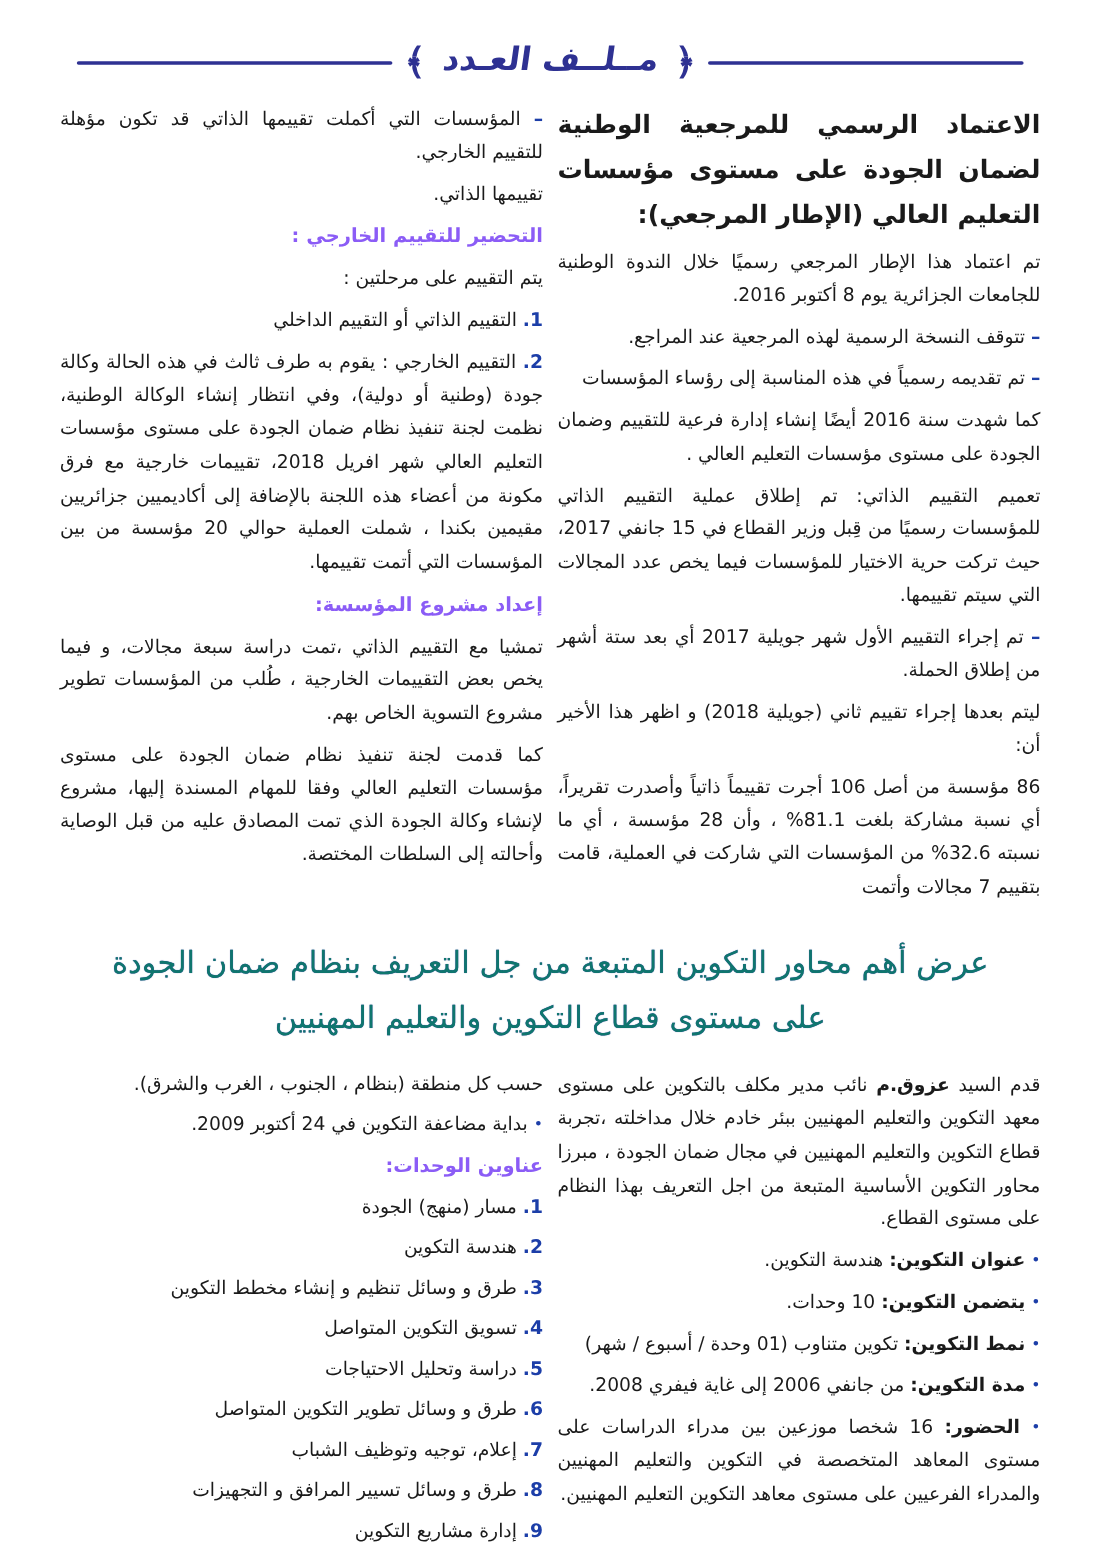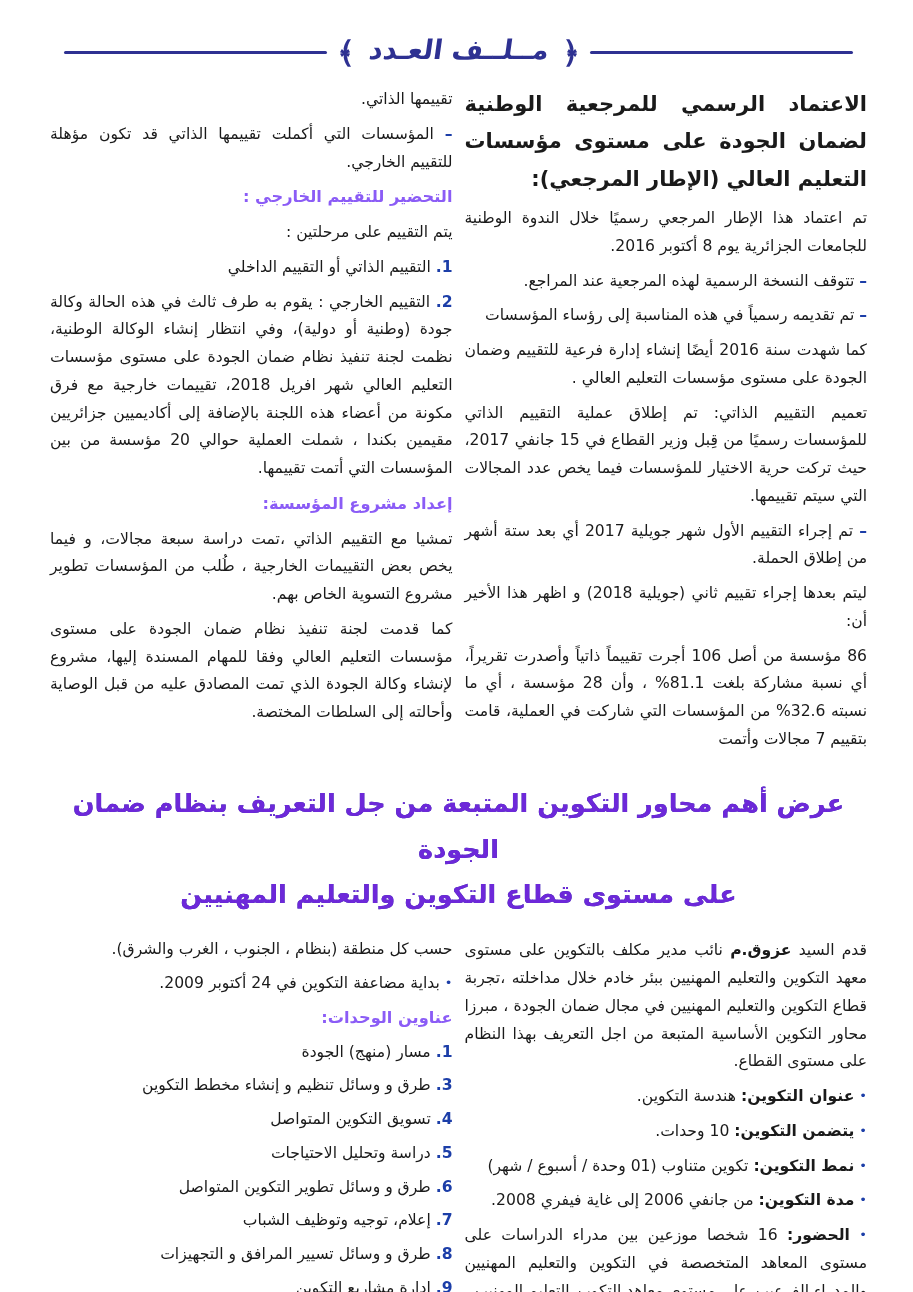--- a/index.html
+++ b/index.html
@@ -25,21 +25,21 @@
   .col p{margin:7px 0;}
   .khead{font-weight:bold;font-size:21px;}
   .bhead{color:#8b5cf6;font-weight:bold;font-size:16.2px;}
   .dash{color:#1c3ea8;font-weight:bold;}
   .num{color:#1c3ea8;font-weight:bold;font-style:normal;}
   .bullet{color:#1c3ea8;font-size:13px;vertical-align:1px;}
   b.lbl{font-weight:bold;}
 
   
   .divider{
-    text-align:center;color:#6d28d9;font-weight:700;
+    text-align:center;color:#0f766e;font-weight:400;
     font-size:25.5px;line-height:1.8;margin:20px 0 12px 0;
     text-shadow:0 0 .6px #2c3699;
   }
   .unit-list p{margin:6px 0;}
 </style>
 </head>
 <body>
 
 <div class="page">
 
@@ -59,22 +59,22 @@
       <p><span class="dash">–</span> <span>تتوقف النسخة الرسمية لهذه المرجعية عند المراجع.</span></p>
       <p><span class="dash">–</span> <span>تم تقديمه رسمياً في هذه المناسبة إلى رؤساء المؤسسات</span></p>
       <p>كما شهدت سنة 2016 أيضًا إنشاء إدارة فرعية للتقييم وضمان الجودة على مستوى مؤسسات التعليم العالي .</p>
       <p>تعميم التقييم الذاتي: تم إطلاق عملية التقييم الذاتي للمؤسسات رسميًا من قِبل وزير القطاع في 15 جانفي 2017، حيث تركت حرية الاختيار للمؤسسات فيما يخص عدد المجالات التي سيتم تقييمها.</p>
       <p><span class="dash">–</span> <span>تم إجراء التقييم الأول  شهر جويلية 2017 أي بعد ستة أشهر من إطلاق الحملة.</span></p>
       <p>ليتم بعدها إجراء تقييم ثاني (جويلية 2018) و اظهر هذا الأخير أن:</p>
       <p>86 مؤسسة من أصل 106 أجرت تقييماً ذاتياً وأصدرت تقريراً، أي نسبة مشاركة بلغت 81.1% ، وأن 28 مؤسسة ، أي ما نسبته 32.6% من المؤسسات التي شاركت في العملية، قامت بتقييم 7 مجالات وأتمت</p>
     </div>
 
     <div class="col">
+      <p><span class="dash">–</span> <span>المؤسسات التي أكملت تقييمها الذاتي قد تكون مؤهلة للتقييم الخارجي.</span></p>
       <p>تقييمها  الذاتي.</p>
-      <p><span class="dash">–</span> <span>المؤسسات التي أكملت تقييمها الذاتي قد تكون مؤهلة للتقييم الخارجي.</span></p>
       <p class="bhead">التحضير للتقييم الخارجي :</p>
       <p>يتم التقييم على مرحلتين :</p>
       <p><b class="num">1.</b> <span>التقييم الذاتي أو التقييم الداخلي</span></p>
       <p><b class="num">2.</b> <span>التقييم الخارجي : يقوم به طرف ثالث في هذه الحالة وكالة جودة (وطنية أو دولية)، وفي انتظار إنشاء الوكالة الوطنية، نظمت لجنة تنفيذ نظام ضمان الجودة على مستوى مؤسسات التعليم العالي شهر افريل 2018، تقييمات خارجية مع فرق مكونة من أعضاء هذه اللجنة بالإضافة إلى أكاديميين جزائريين مقيمين  بكندا ، شملت العملية حوالي 20 مؤسسة من بين المؤسسات التي أتمت تقييمها.</span></p>
       <p class="bhead">إعداد مشروع المؤسسة:</p>
       <p>تمشيا مع التقييم الذاتي ،تمت دراسة سبعة مجالات، و فيما يخص بعض التقييمات الخارجية ، طُلب من المؤسسات تطوير مشروع التسوية الخاص بهم.</p>
       <p>كما قدمت لجنة تنفيذ نظام ضمان الجودة على مستوى مؤسسات التعليم العالي وفقا للمهام المسندة إليها، مشروع لإنشاء وكالة الجودة  الذي تمت المصادق عليه من قبل الوصاية وأحالته إلى السلطات المختصة.</p>
     </div>
   </div>
 
@@ -93,20 +93,21 @@
       <p><span class="bullet">•</span> <b class="lbl">مدة التكوين:</b><span> من جانفي 2006 إلى غاية فيفري 2008.</span></p>
       <p><span class="bullet">•</span> <b class="lbl">الحضور:</b><span> 16 شخصا موزعين بين مدراء الدراسات على مستوى المعاهد المتخصصة في التكوين والتعليم المهنيين والمدراء الفرعيين على مستوى معاهد التكوين التعليم المهنيين.</span></p>
 
     </div>
 
     <div class="col unit-list">
       <p>حسب كل منطقة (بنظام ، الجنوب ، الغرب والشرق).</p>
       <p><span class="bullet">•</span> <span>بداية مضاعفة التكوين في 24 أكتوبر 2009.</span></p>
       <p class="bhead">عناوين الوحدات:</p>
       <p><b class="num">1.</b> <span>مسار (منهج) الجودة</span></p>
+      <p><b class="num">2.</b> <span>هندسة التكوين</span></p>
       <p><b class="num">3.</b> <span>طرق و وسائل تنظيم و إنشاء مخطط التكوين</span></p>
       <p><b class="num">4.</b> <span>تسويق التكوين المتواصل</span></p>
       <p><b class="num">5.</b> <span>دراسة وتحليل الاحتياجات</span></p>
       <p><b class="num">6.</b> <span>طرق و وسائل تطوير التكوين المتواصل</span></p>
       <p><b class="num">7.</b> <span>إعلام، توجيه وتوظيف الشباب</span></p>
       <p><b class="num">8.</b> <span>طرق و وسائل تسيير المرافق و التجهيزات</span></p>
       <p><b class="num">9.</b> <span>إدارة مشاريع التكوين</span></p>
 
     </div>
   </div>

